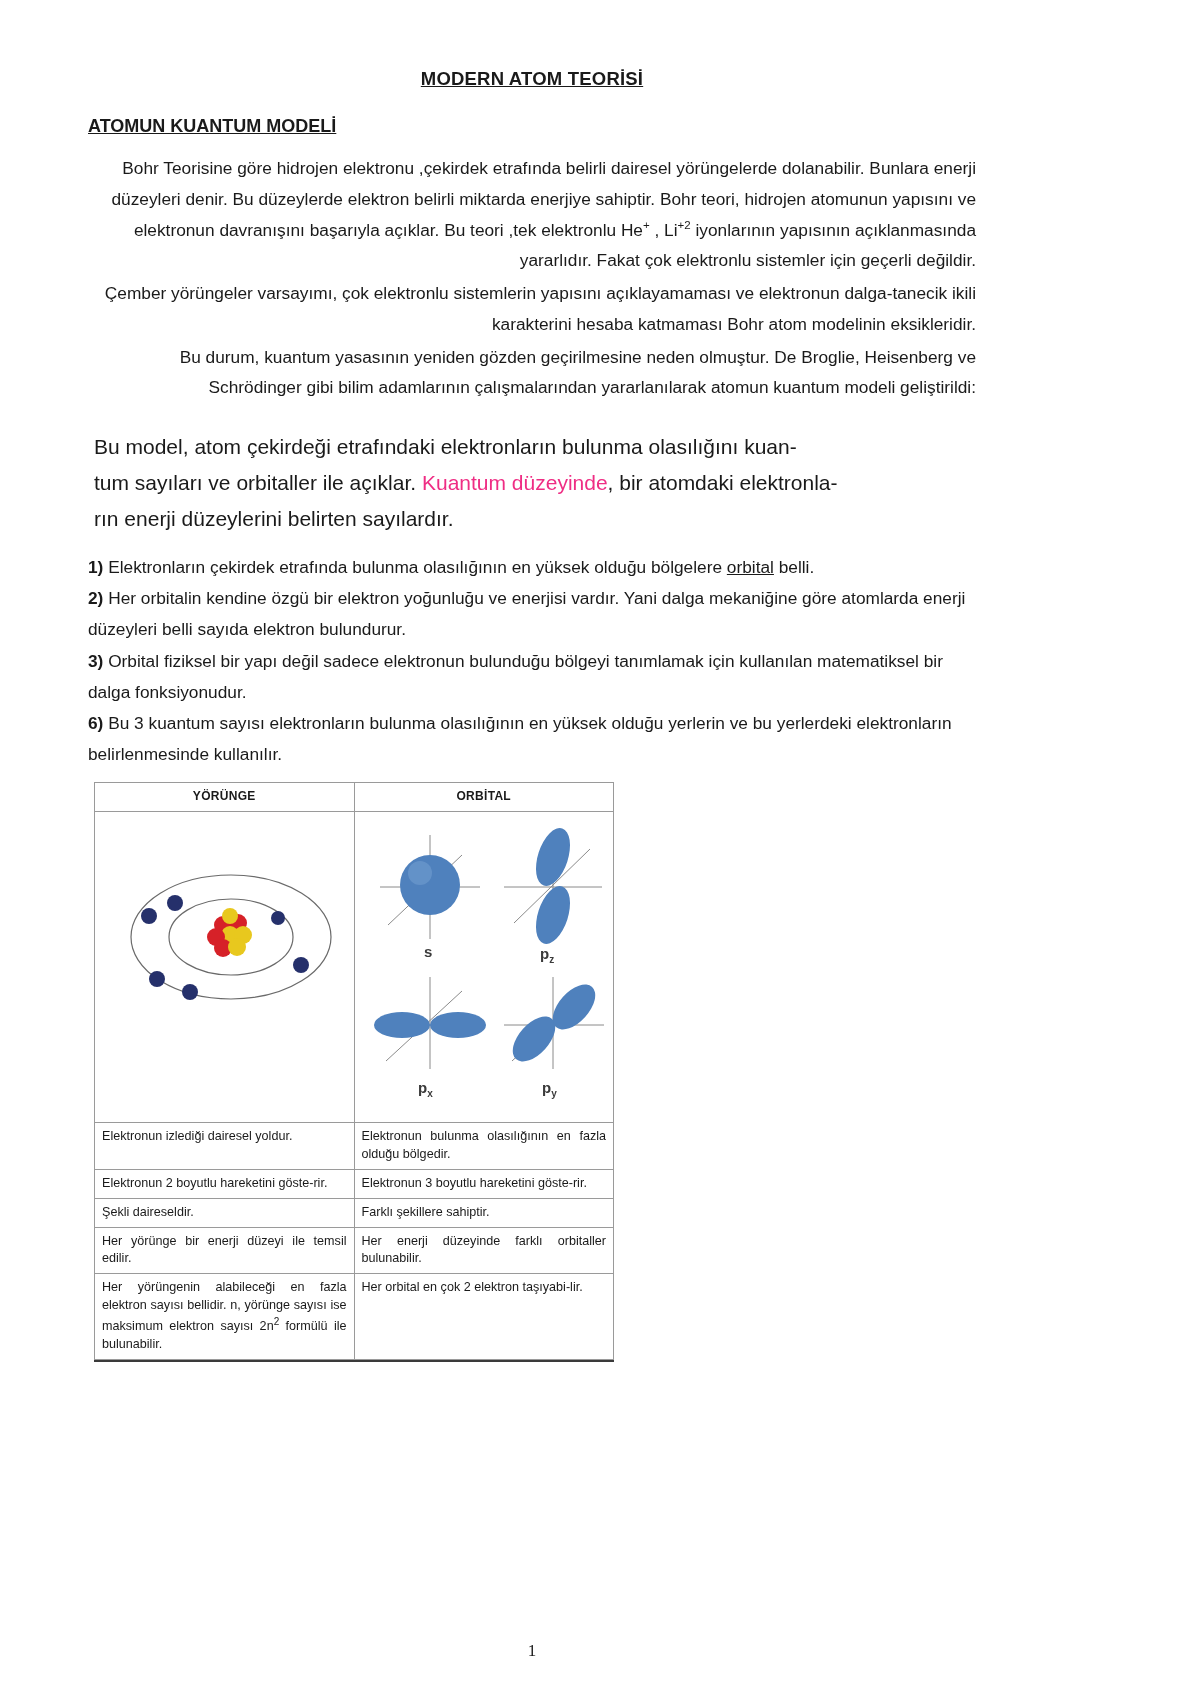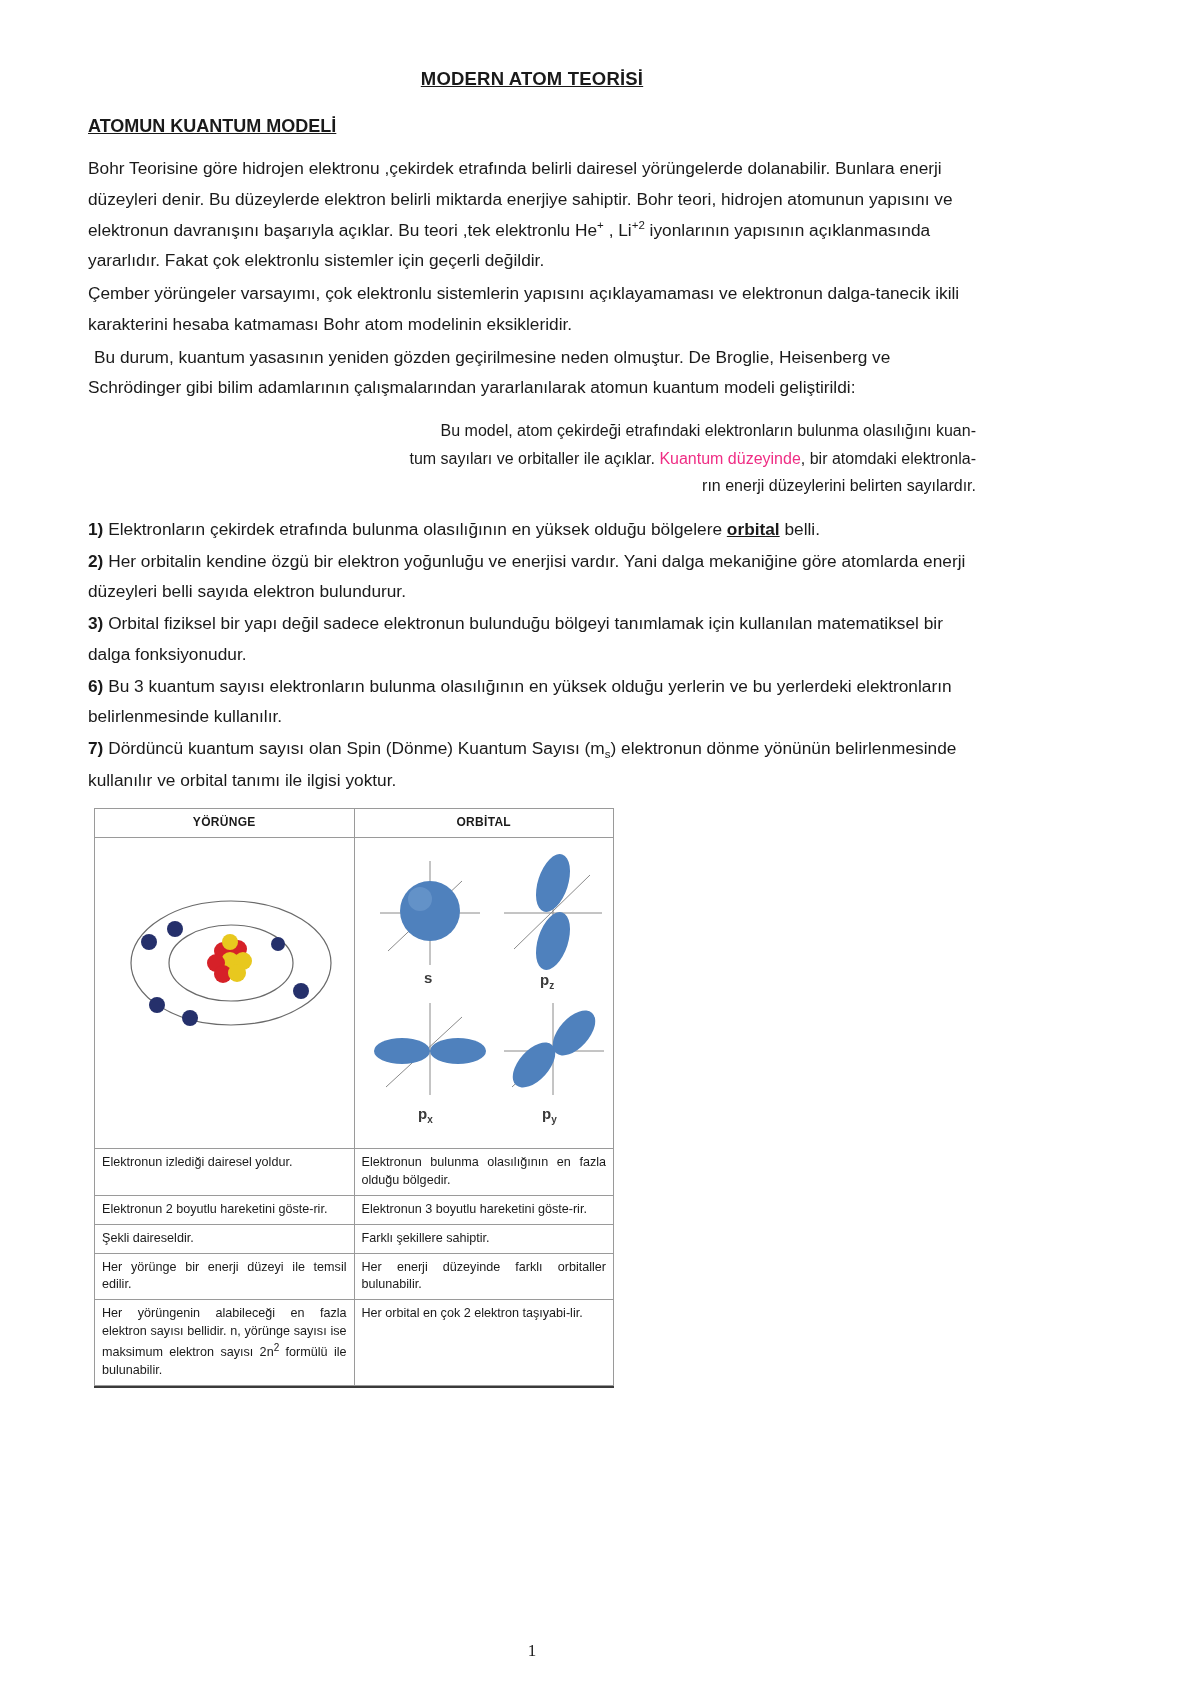--- a/index.html
+++ b/index.html
@@ -34,49 +34,48 @@
   .section-heading {
     font-size: 18px;
     font-weight: bold;
     text-decoration: underline;
     margin: 0 0 16px 0;
   }
   p.body {
     font-size: 17.3px;
     line-height: 1.78;
     margin: 0 0 2px 0;
-    text-align: left;
+    text-align: right;
   }
   p.body.indent {
     text-indent: 6px;
   }
   .sup {
     font-size: 11.5px;
     vertical-align: super;
   }
   .sub {
     font-size: 11.5px;
     vertical-align: sub;
   }
   .num {
     font-weight: bold;
   }
   .uline {
     text-decoration: underline;
-    font-weight: bold;
+    font-weight: normal;
   }
   .pink {
     color: #ef2d84;
   }
   .block-justify {
-    font-size: 16px;
+    font-size: 21px;
     line-height: 1.72;
-    margin: 14px 0 4px 0;
+    margin: 26px 0 4px 0;
     padding-left: 6px;
-    text-align: right;
   }
   .block-justify div {
     white-space: nowrap;
   }
   .list-block {
     margin-top: 14px;
   }
   .list-block p {
     font-size: 17.3px;
     line-height: 1.78;
@@ -162,21 +161,20 @@
     <p><span class="num">1)</span><span> Elektronların çekirdek etrafında bulunma olasılığının en yüksek olduğu bölgelere </span><span class="uline">orbital</span><span> belli.</span></p>
 
     <p><span class="num">2)</span><span> Her orbitalin kendine özgü bir elektron yoğunluğu ve enerjisi vardır. Yani dalga mekaniğine göre atomlarda enerji düzeyleri belli sayıda elektron bulundurur.</span></p>
 
     <p><span class="num">3)</span><span> Orbital fiziksel bir yapı değil sadece elektronun bulunduğu bölgeyi tanımlamak için kullanılan matematiksel bir dalga fonksiyonudur.</span></p>
 
 
 
     <p><span class="num">6)</span><span> Bu 3 kuantum sayısı elektronların bulunma olasılığının en yüksek olduğu yerlerin ve bu yerlerdeki elektronların belirlenmesinde kullanılır.</span></p>
 
-    <p><span class="num">7)</span><span> Dördüncü kuantum sayısı olan Spin (Dönme) Kuantum Sayısı (m</span><span class="sub">s</span><span>) elektronun dönme yönünün belirlenmesinde kullanılır ve orbital tanımı ile ilgisi yoktur.</span></p>
 
   </div>
 
   <div class="figure-wrap">
     <table class="cmp">
       <colgroup>
           <col style="width:50%">
           <col style="width:50%">
         </colgroup>
       <tbody>

